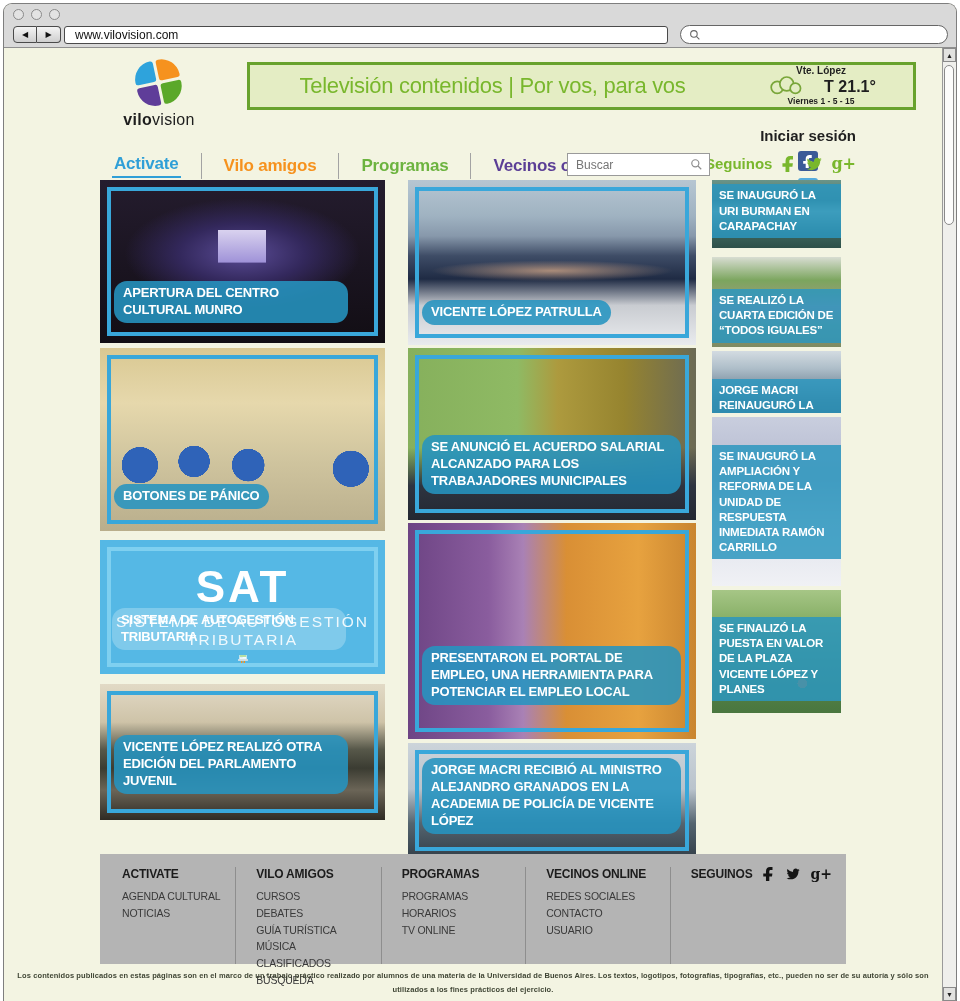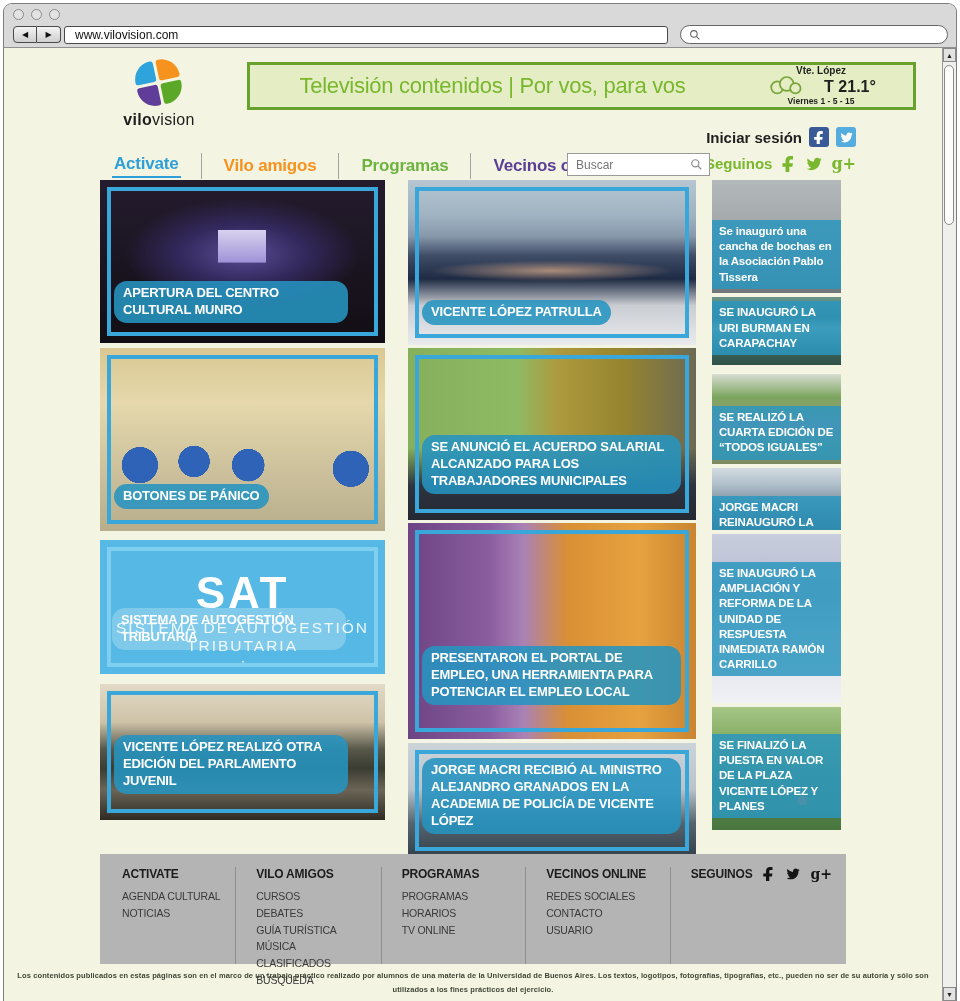--- a/index.html
+++ b/index.html
@@ -44,21 +44,21 @@
   .logo-text{margin-top:5px;font-size:16px;color:#1e1e1e;letter-spacing:.3px;}
   .logo-text b{font-weight:800;}
   .banner{position:absolute;left:243px;top:14px;width:669px;height:48px;background:#e4edc4;
     border:3px solid #68a22d;display:flex;align-items:center;}
   .banner-title{flex:1;text-align:center;color:#79b72d;font-size:22px;letter-spacing:-.3px;}
   .weather{width:178px;text-align:center;color:#1f1f1f;line-height:1.1;padding-right:6px;}
   .weather .loc{font-size:10px;font-weight:bold;}
   .weather .temp-row{display:flex;align-items:center;justify-content:center;gap:20px;}
   .weather .temp{font-size:16px;font-weight:bold;}
   .weather .date{font-size:8.5px;font-weight:bold;}
-  .login-row{position:absolute;top:79px;right:86px;display:flex;align-items:center;gap:7px;}
+  .login-row{position:absolute;top:79px;right:86px;display:flex;align-items:center;gap:7px;flex-direction:column;}
   .login-row .txt{font-size:15px;font-weight:bold;color:#1f1f1f;}
   .sq{width:20px;height:20px;border-radius:3px;display:flex;align-items:center;justify-content:center;color:#fff;}
   .sq.fb{background:#3a5a97;} .sq.tw{background:#55acde;}
   .sq svg{width:13px;height:13px;}
   .follow-row{position:absolute;top:107px;right:86px;display:flex;align-items:center;gap:9px;color:#79b72d;}
   .follow-row .txt{font-size:15px;font-weight:bold;}
   .follow-row svg{width:16px;height:16px;}
   .gplus{font-family:"DejaVu Serif",serif;font-weight:bold;font-size:16px;line-height:1;}
   
   .nav{position:absolute;left:108px;top:104px;display:flex;align-items:center;height:28px;}
@@ -107,21 +107,21 @@
   .ph-iguales{background:linear-gradient(180deg,#d8ddd2 0%,#7ba55e 26%,#8f9f6f 40%,#b98f9d 56%,#8d996f 76%,#7d8a62 100%);}
   .ph-vienni{background:linear-gradient(180deg,#d3dbe1 0%,#aebec9 28%,#7d92a2 56%,#55626e 82%,#434e58 100%);}
   .ph-hospital{background:linear-gradient(180deg,#c9cede 0%,#b4b9cf 35%,#dfe2ec 62%,#f0f1f5 100%);}
   .ph-planes{background:
     radial-gradient(circle 8px at 70% 76%,#e8762a 0 60%,rgba(0,0,0,0) 61%),
     radial-gradient(circle 7px at 30% 70%,#3a7fc1 0 60%,rgba(0,0,0,0) 61%),
     linear-gradient(180deg,#a6c686 0%,#7fa95e 30%,#5d8a4b 62%,#49763f 100%);}
   
   .sat-inner{position:absolute;inset:7px;border:4px solid #7fd0f0;display:flex;flex-direction:column;
     align-items:center;color:#fff;text-align:center;}
-  .sat-big{font-size:44px;font-weight:bold;letter-spacing:3px;margin-top:20px;line-height:1;}
+  .sat-big{font-size:44px;font-weight:bold;letter-spacing:3px;margin-top:14px;line-height:1;}
   .sat-sub{font-size:15.5px;letter-spacing:2px;margin-top:4px;color:#eaf7fd;}
   .sat-laptop{margin-top:6px;}
   
   .pagination{display:flex;gap:2px;margin-top:4px;}
   .pg{background:#3aa5d8;color:#fff;font-size:12.5px;font-weight:bold;height:19px;display:flex;
     align-items:center;justify-content:center;padding:0 9px;}
   .pg.num{width:24px;padding:0;}
   .pg.active{background:#85c8e2;}
   
   .footer{position:absolute;left:96px;top:806px;width:746px;height:110px;background:#b4b4b4;
@@ -326,24 +326,20 @@
         <span class="pg">anterior</span>
         <span class="pg num active">1</span>
         <span class="pg num">2</span>
         <span class="pg num">3</span>
         <span class="pg num">4</span>
         <span class="pg">siguiente</span>
       </nav>
     </div>
 
     <div class="col col-side">
-      <article class="card" style="height:113px;margin-bottom:4px;">
-        <div class="photo ph-bochas"></div>
-        <span class="sidelabel" style="top:40px;">Se inauguró una cancha de bochas en la Asociación Pablo Tissera</span>
-      </article>
       <article class="card" style="height:68px;margin-bottom:9px;">
         <div class="photo ph-uri"></div>
         <span class="sidelabel" style="bottom:10px;">SE INAUGURÓ LA URI BURMAN EN CARAPACHAY</span>
       </article>
       <article class="card" style="height:90px;margin-bottom:4px;">
         <div class="photo ph-iguales"></div>
         <span class="sidelabel" style="top:32px;">SE REALIZÓ LA CUARTA EDICIÓN DE “TODOS IGUALES”</span>
       </article>
       <article class="card" style="height:62px;margin-bottom:4px;">
         <div class="photo ph-vienni"></div>

